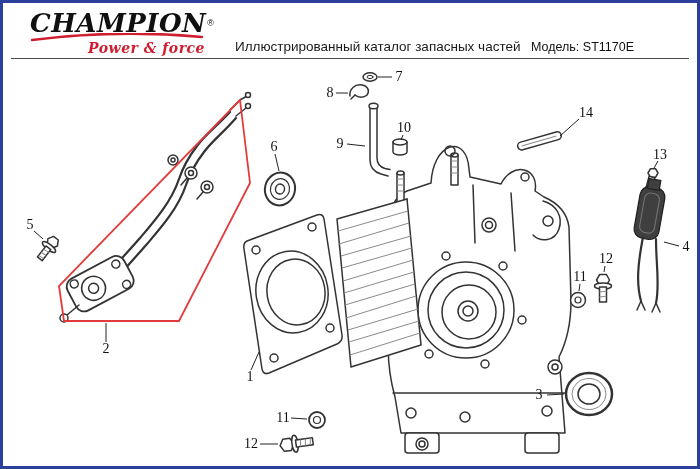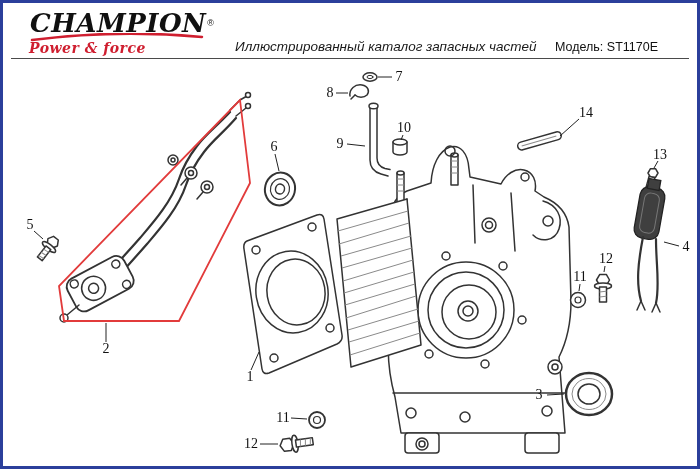--- a/index.html
+++ b/index.html
@@ -14,23 +14,23 @@
     border:3px solid var(--border);box-sizing:border-box;overflow:hidden;
     font-family:"Liberation Sans",sans-serif;
   }
   
   .logo{position:absolute;left:26px;top:5px;width:185px;}
   .brand-row{white-space:nowrap;text-align:right;}
   .brand{font:italic 700 26px "DejaVu Serif",serif;color:#101010;letter-spacing:0.5px;}
   .reg{font-size:9px;vertical-align:super;color:#101010;margin-left:1px;}
   .swoosh{display:block;width:176px;height:9px;margin-top:-5px;}
   .swoosh path{stroke:var(--accent);stroke-width:2.5;fill:none;stroke-linecap:round;}
-  .tagline{font:italic 700 14px "DejaVu Serif",serif;color:var(--accent);text-align:left;width:176px;margin-top:-2px;letter-spacing:0.5px;}
-  .catalog-title{position:absolute;left:232px;top:36px;font-size:13.5px;color:#1a1a1a;font-style:italic;}
-  .model{position:absolute;right:39px;top:37px;font-size:12.5px;color:#111;}
+  .tagline{font:italic 700 14px "DejaVu Serif",serif;color:var(--accent);text-align:right;width:176px;margin-top:-2px;letter-spacing:0.5px;}
+  .catalog-title{position:absolute;left:232px;top:36px;font-size:13.5px;color:#1a1a1a;}
+  .model{position:absolute;right:63px;top:37px;font-size:12.5px;color:#111;}
   .header-rule{position:absolute;left:8px;right:8px;top:55px;height:1px;background:#4a4a4a;}
   
   .diagram-svg{position:absolute;left:0;top:0;width:700px;height:469px;}
   .fw{fill:#ffffff;stroke:var(--line);stroke-width:1.5;stroke-linejoin:round;stroke-linecap:round;}
   .ln{fill:none;stroke:var(--line);stroke-width:1.5;stroke-linejoin:round;stroke-linecap:round;}
   .thin{fill:none;stroke:#8a8a8a;stroke-width:1;}
   .wire{fill:none;stroke:var(--line);stroke-width:2.2;stroke-linecap:round;}
   .leader{stroke:#222;stroke-width:1;}
   .lbl{font:14px "Liberation Serif",serif;fill:#111;text-anchor:middle;}
   .hl{fill:none;stroke:var(--highlight);stroke-width:1.8;stroke-linejoin:miter;}

